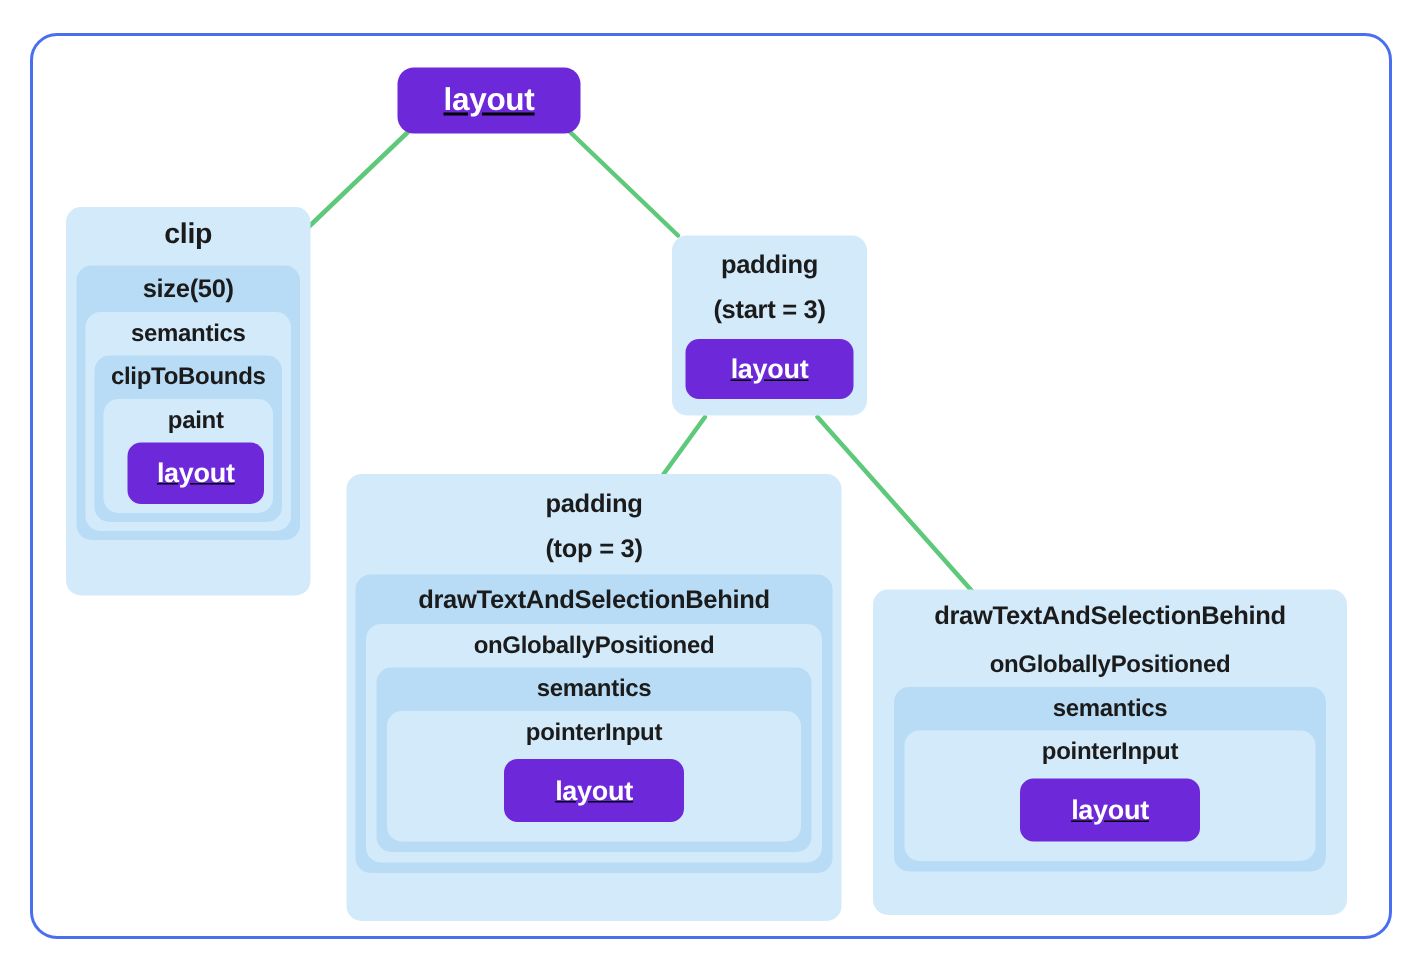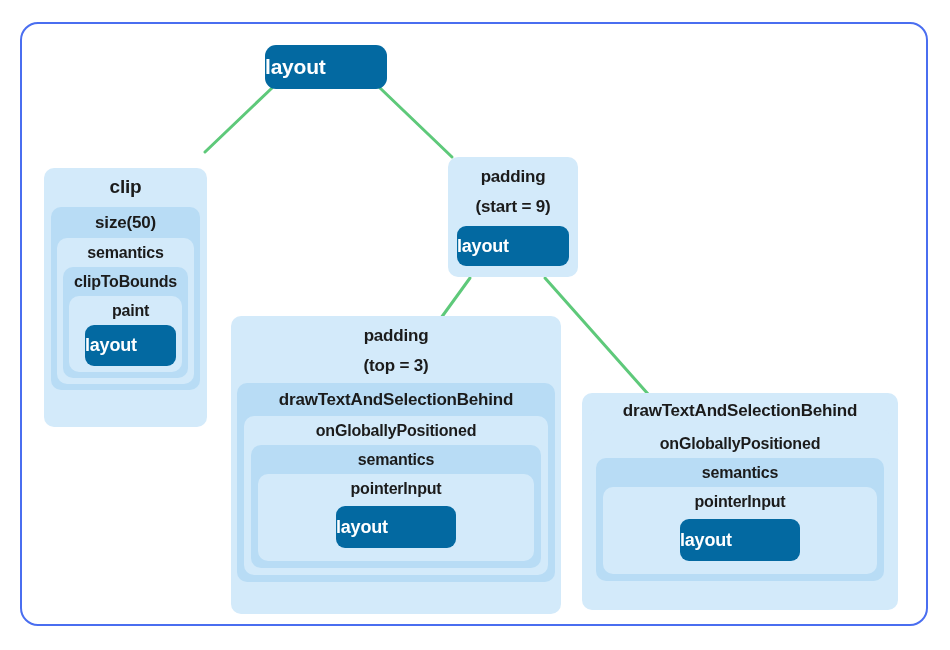--- a/index.html
+++ b/index.html
@@ -68,45 +68,46 @@
   }
   .band > .label {
     padding-top: 6px;
     padding-bottom: 5px;
   }
 
   .shade-a { background: #d3eafa; }
   .shade-b { background: #b8dcf5; }
 
   .green-box {
-    background: #0369a1;
+    background: #6d28d9;
     border-radius: 9px;
-    text-align: left;
-    box-sizing: border-box;
+    text-align: center;
+    box-sizing: border-box;
+    text-decoration: underline;
   }
   .green-box > .label {
     color: #ffffff;
     font-weight: bold;
   }
 
   
   #root-node {
     left: 265px;
     top: 45px;
     width: 122px;
     height: 44px;
     line-height: 44px;
     border-radius: 11px;
   }
   #root-node .label { font-size: 21px; line-height: 44px; }
 
   
   #clip-stack {
     left: 44px;
-    top: 168px;
+    top: 138px;
     width: 163px;
     height: 259px;
     padding: 0 7px 7px 7px;
   }
   #clip-stack > .label { font-size: 19px; padding: 8px 0 9px 0; }
 
   #clip-stack .band.b1 { padding: 0 6px 6px 6px; }
   #clip-stack .band.b1 > .label { font-size: 17px; }
   #clip-stack .band.b2 { padding: 0 6px 6px 6px; }
   #clip-stack .band.b2 > .label { font-size: 16px; }
@@ -211,21 +212,21 @@
               <span class="label">layout</span>
             </div>
           </div>
         </div>
       </div>
     </div>
   </div>
 
   <div class="node shade-a" id="padding-start">
     <span class="label">padding</span>
-    <span class="label">(start = 9)</span>
+    <span class="label">(start = 3)</span>
 
     <div class="green-box">
       <span class="label">layout</span>
     </div>
   </div>
 
   <div class="node shade-a chain" id="padding-top">
     <span class="label">padding</span>
     <span class="label">(top = 3)</span>
 

